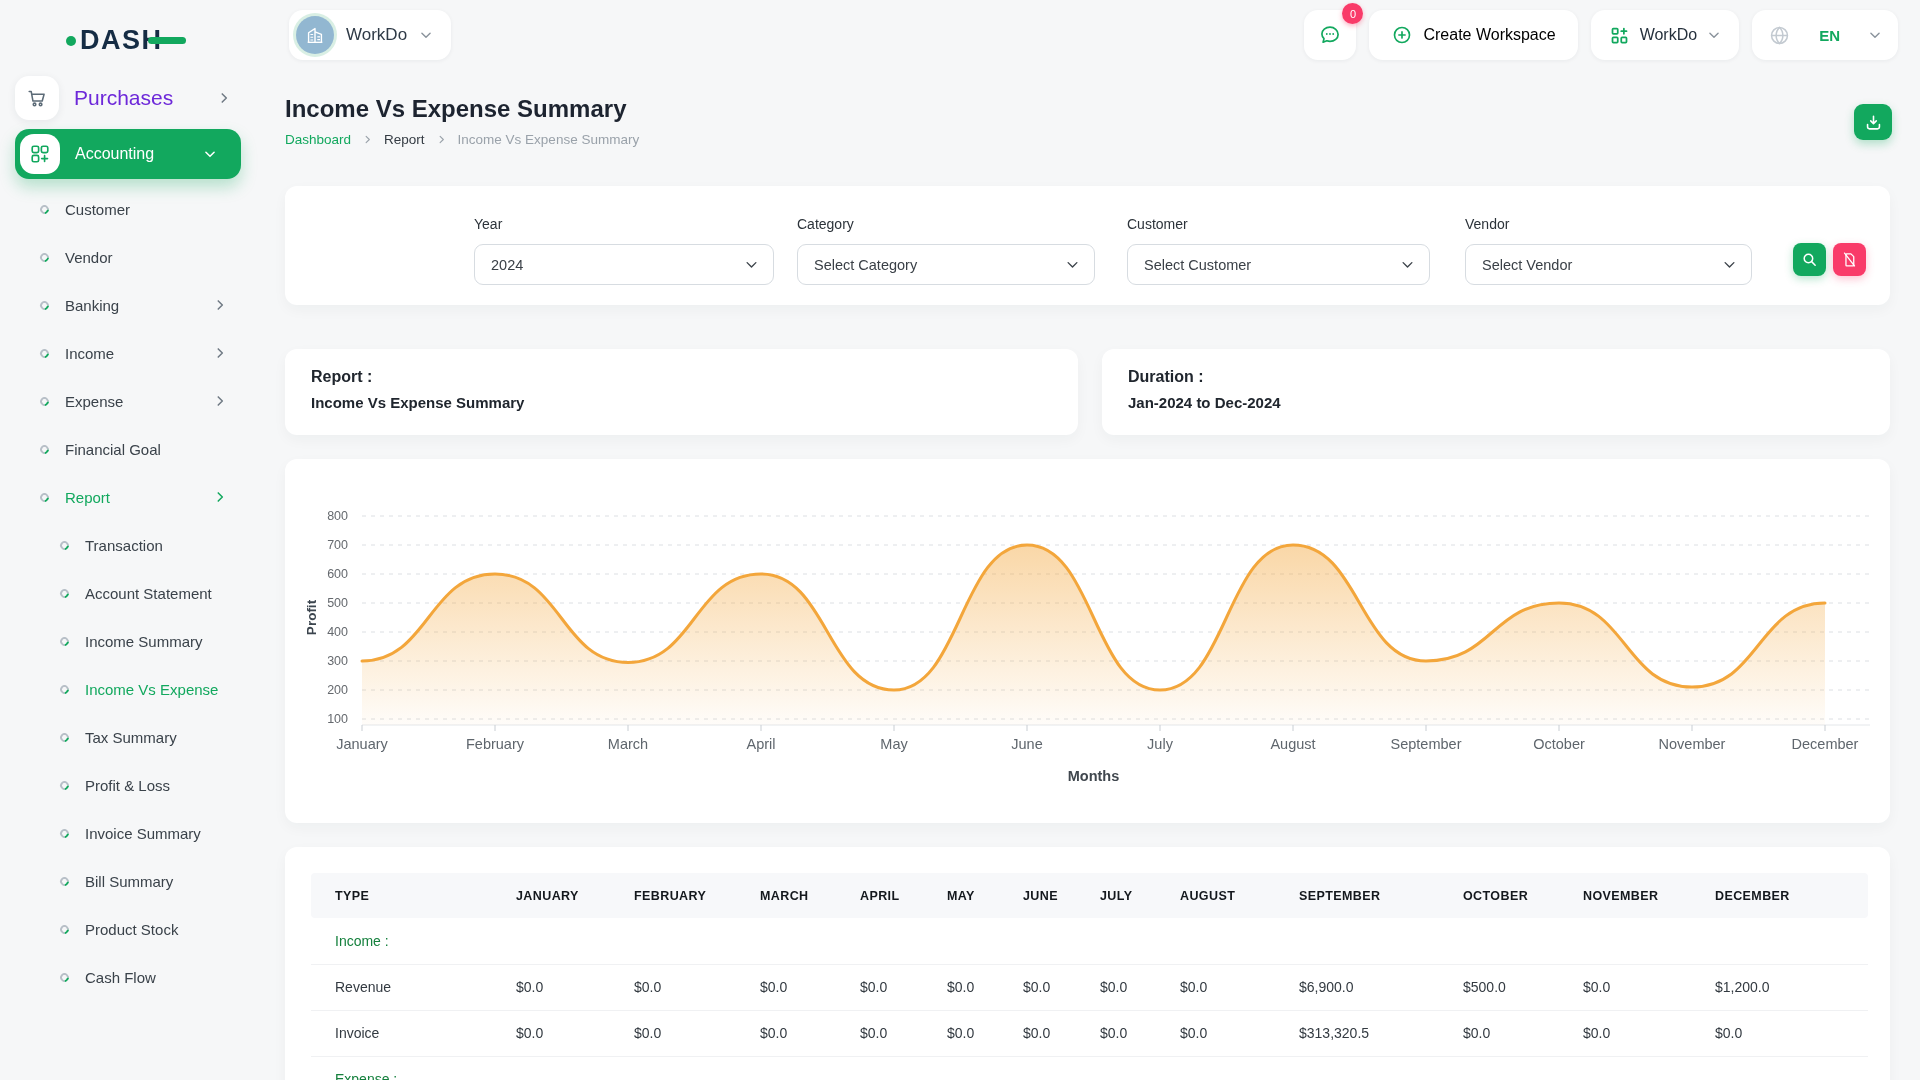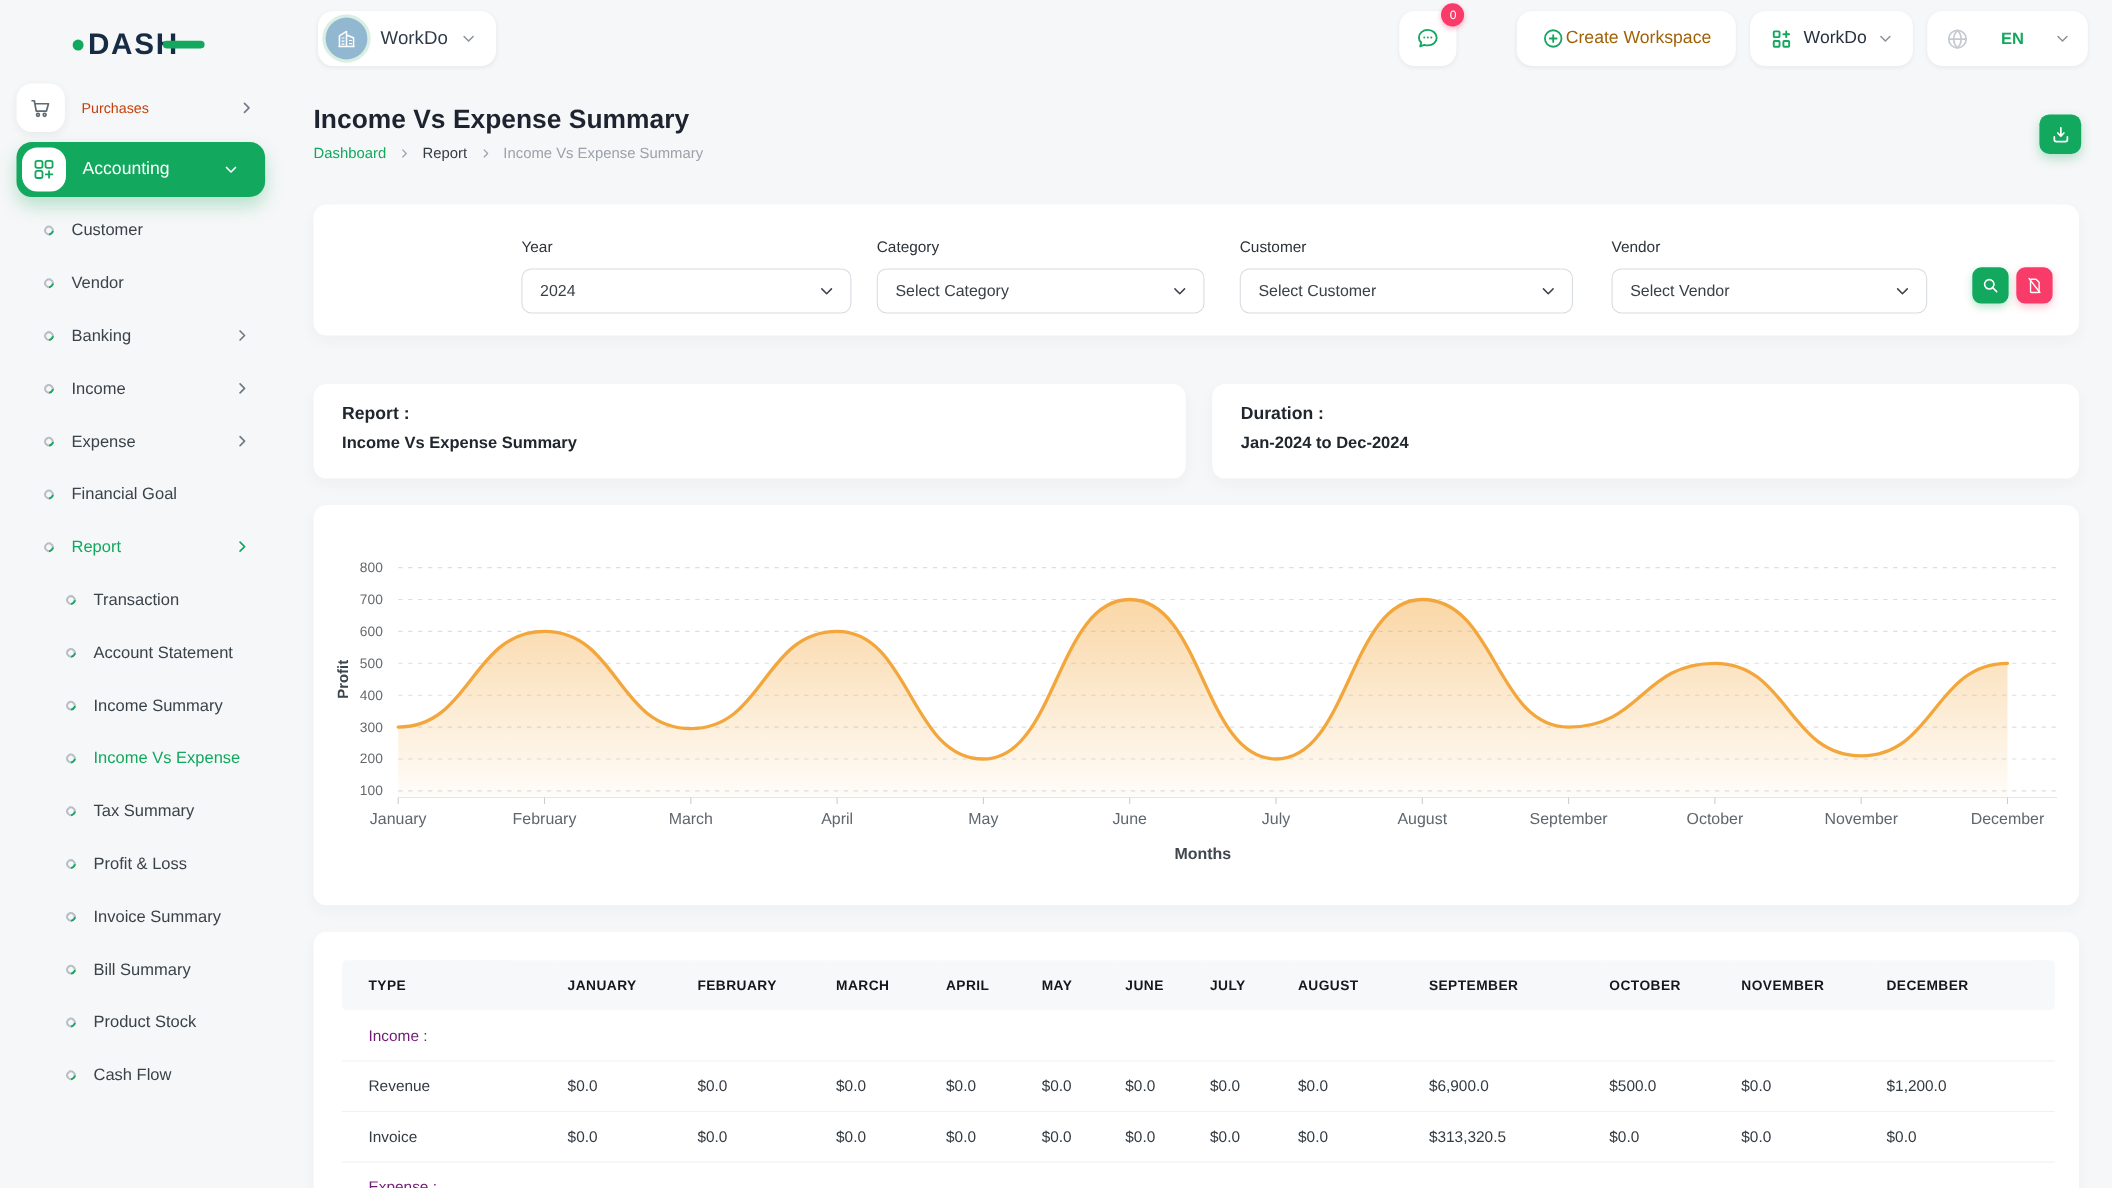--- a/index.html
+++ b/index.html
@@ -13,32 +13,32 @@
     background:#fff; border-radius:14px; box-shadow:0 1px 4px rgba(20,30,45,.06);
     display:flex; align-items:center;
   }
   #workspace-pill { position:absolute; left:289px; top:10px; height:50px; padding:0 18px 0 7px; gap:12px; cursor:pointer; }
   #workspace-avatar { width:38px; height:38px; border-radius:50%; background:#92b7d1; display:flex; align-items:center; justify-content:center; box-shadow:0 0 0 3px rgba(186,226,205,.55); }
   #workspace-pill .ws-label { font-size:17px; color:#2f3a46; }
   .chev-sm { width:14px; height:14px; stroke:#8a939c; }
   #header-right { position:absolute; right:22px; top:10px; display:flex; gap:13px; height:50px; }
   #chat-pill { width:52px; justify-content:center; position:relative; cursor:pointer; }
   #chat-badge { position:absolute; top:-7px; right:-7px; min-width:21px; height:21px; border-radius:50%; background:#f93b69; color:#fff; font-size:11px; display:flex; align-items:center; justify-content:center; box-shadow:0 2px 5px rgba(249,59,105,.4); }
-  #create-pill { padding:0 22px; font-size:16px; color:#a16207; cursor:pointer;margin-left:42px; }
+  #create-pill { padding:0 22px; gap:10px; font-size:16px; color:#000000; cursor:pointer; }
   #workdo-pill { padding:0 18px; gap:10px; font-size:16px; color:#26313d; cursor:pointer; }
   #lang-pill { padding:0 16px; gap:28px; font-size:15px; cursor:pointer; }
   #lang-pill .lang-code { color:#12a85e; font-weight:bold; }
   
   #sidebar { position:absolute; left:0; top:0; width:253px; height:1080px; }
   #logo { position:absolute; left:64px; top:18px; cursor:pointer; }
   #side-nav { position:absolute; top:70px; left:15px; width:226px; }
   .nav-row { height:56px; display:flex; align-items:center; gap:15px; cursor:pointer; }
   .icon-box { width:44px; height:44px; background:#fff; border-radius:14px; box-shadow:0 2px 8px rgba(25,40,60,.07); display:flex; align-items:center; justify-content:center; }
   .icon-box svg { width:22px; height:22px; stroke:#5c6b77; }
-  .nav-label { font-size:13px; color:#c2410c; flex:1; }
+  .nav-label { font-size:21px; color:#6d28d9; flex:1; }
   .nav-chev { width:14px; height:14px; stroke:#707a84; margin-right:10px; }
   #accounting-pill { margin-top:3px; height:50px; background:#12a85e; border-radius:14px; display:flex; align-items:center; gap:15px; padding:0 14px 0 5px; box-shadow:0 8px 16px rgba(18,168,94,.28); cursor:pointer; }
   #accounting-pill .icon-box { width:40px; height:40px; box-shadow:none; }
   #accounting-pill .icon-box svg { stroke:#12a85e; }
   #accounting-pill .nav-label { color:#fff; font-weight:normal; font-size:16px; }
   #accounting-pill .nav-chev { stroke:#fff; }
   #sub-nav { margin-top:6px; }
   .sub-row { height:48px; display:flex; align-items:center; cursor:pointer; }
   .sub-row .bullet { width:9px; height:9px; border:2px solid #b7bfc7; border-bottom-color:#12a85e; border-radius:50%; transform:rotate(-45deg); margin-left:25px; }
   .sub-row .sub-label { font-size:15px; color:#3a424a; margin-left:16px; flex:1; }
@@ -74,21 +74,21 @@
   #chart-card { left:285px; top:459px; width:1605px; height:364px; }
   #chart-svg { position:absolute; left:15px; top:7px; }
   
   #table-card { left:285px; top:847px; width:1605px; height:420px; padding:26px 24px 0 26px; }
   table { border-collapse:collapse; width:100%; table-layout:fixed; }
   thead th { background:#f7f8fa; height:45px; font-size:12.5px; color:#14181d; text-align:left; letter-spacing:.4px; padding:0 8px; font-weight:bold; }
   thead th:first-child { padding-left:24px; border-radius:4px 0 0 4px; }
   thead th:last-child { border-radius:0 4px 4px 0; }
   tbody td { height:46px; font-size:14px; color:#333a41; padding:0 8px; border-bottom:1px solid #f0f1f3; }
   tbody td:first-child { padding-left:24px; }
-  tbody tr.section-row td { color:#701a75; }
+  tbody tr.section-row td { color:#15803d; }
 </style>
 </head>
 <body>
 
 <div id="sidebar">
   <div id="logo">
     <svg width="126" height="40" viewBox="0 0 126 40">
       <circle cx="7" cy="23" r="5" fill="#12a85e"></circle>
       <text x="16" y="31" font-size="27" font-weight="900" letter-spacing="1.5" fill="#152c44">DASH</text>
       <rect x="84" y="19" width="38" height="7" rx="3.5" fill="#12a85e"></rect>

